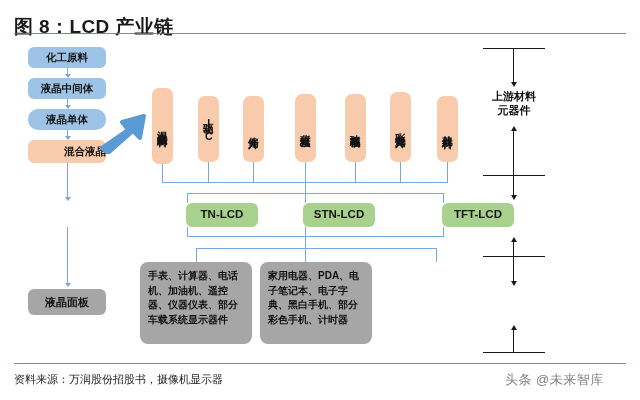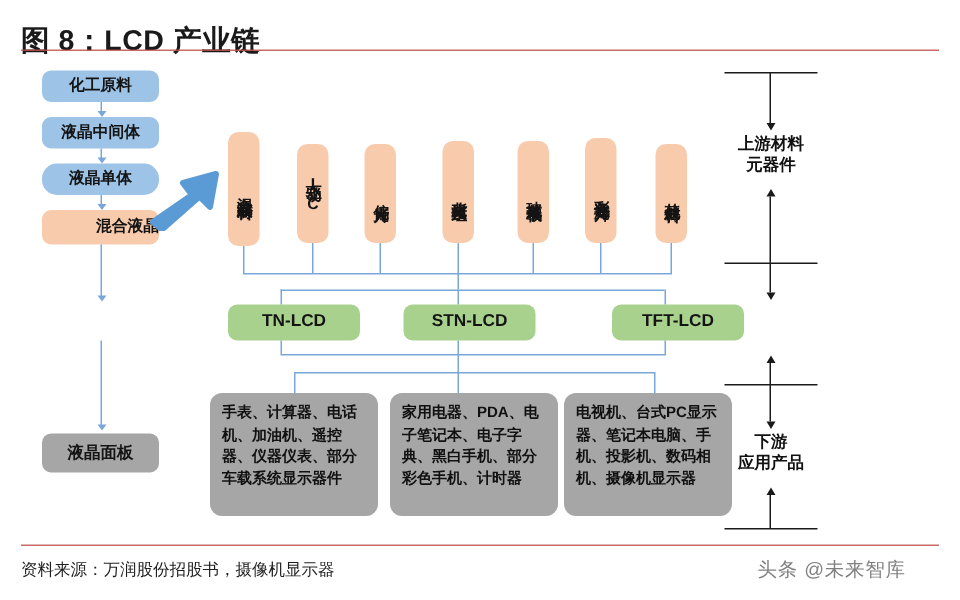--- a/index.html
+++ b/index.html
@@ -47,21 +47,21 @@
   .chain.tall{height:23px;}
 
   
   .vnode{
     writing-mode:vertical-rl;text-orientation:upright;
     font-size:10.5px;letter-spacing:1px;font-weight:700;
     width:21px;border-radius:7px;
   }
 
   
-  .lcd{width:88px;height:24px;font-size:11.5px;font-weight:700;}
+  .lcd{width:72px;height:24px;font-size:11.5px;font-weight:700;margin-left:34px;}
 
   
   .appbox{
     width:112px;height:82px;border-radius:8px;background:#a6a6a6;
     box-sizing:border-box;padding:7px 7px 7px 8px;
     font-size:10px;line-height:1.45;font-weight:700;color:#111;
     text-align:left;display:block;
   }
 
   
@@ -158,41 +158,38 @@
   <div class="abs ln lnh" style="left:187px;top:236px;width:257px;"></div>
   <div class="abs ln lnv" style="left:305px;top:236px;height:12px;"></div>
 
   <div class="abs ln lnh" style="left:196px;top:248px;width:240px;"></div>
   <div class="abs ln lnv" style="left:196px;top:248px;height:14px;"></div>
   <div class="abs ln lnv" style="left:305px;top:248px;height:14px;"></div>
   <div class="abs ln lnv" style="left:436px;top:248px;height:14px;"></div>
 
   <div class="abs appbox" style="left:140px;top:262px;">手表、计算器、电话机、加油机、遥控器、仪器仪表、部分车载系统显示器件</div>
   <div class="abs appbox" style="left:260px;top:262px;">家用电器、PDA、电子笔记本、电子字典、黑白手机、部分彩色手机、计时器</div>
-  <div class="abs appbox" style="left:376px;top:262px;">电视机、台式PC显示器、笔记本电脑、手机、投影机、数码相机、摄像机显示器</div>
 
   <div class="abs axis-line axis-tick" style="left:483px;top:48px;"></div>
   <div class="abs axis-line axis-v" style="left:513px;top:48px;height:34px;"></div>
   <div class="abs axis-arrow down" style="left:511px;top:82px;"></div>
   <div class="abs axis-label" style="left:469px;top:89px;">上游材料
 元器件</div>
   <div class="abs axis-arrow up" style="left:511px;top:126px;"></div>
   <div class="abs axis-line axis-v" style="left:513px;top:131px;height:44px;"></div>
 
   <div class="abs axis-line axis-tick" style="left:483px;top:175px;"></div>
   <div class="abs axis-line axis-v" style="left:513px;top:175px;height:20px;"></div>
   <div class="abs axis-arrow down" style="left:511px;top:195px;"></div>
   <div class="abs axis-arrow up" style="left:511px;top:237px;"></div>
   <div class="abs axis-line axis-v" style="left:513px;top:242px;height:14px;"></div>
 
   <div class="abs axis-line axis-tick" style="left:483px;top:256px;"></div>
   <div class="abs axis-line axis-v" style="left:513px;top:256px;height:25px;"></div>
   <div class="abs axis-arrow down" style="left:511px;top:281px;"></div>
-  <div class="abs axis-label" style="left:469px;top:288px;">下游
-应用产品</div>
   <div class="abs axis-arrow up" style="left:511px;top:325px;"></div>
   <div class="abs axis-line axis-v" style="left:513px;top:330px;height:22px;"></div>
   <div class="abs axis-line axis-tick" style="left:483px;top:352px;"></div>
 
   <div class="abs" id="footer-rule"></div>
   <div class="abs" id="source">资料来源：万润股份招股书，摄像机显示器</div>
   <div class="abs" id="watermark">头条 @未来智库</div>
 
 </div>
 

